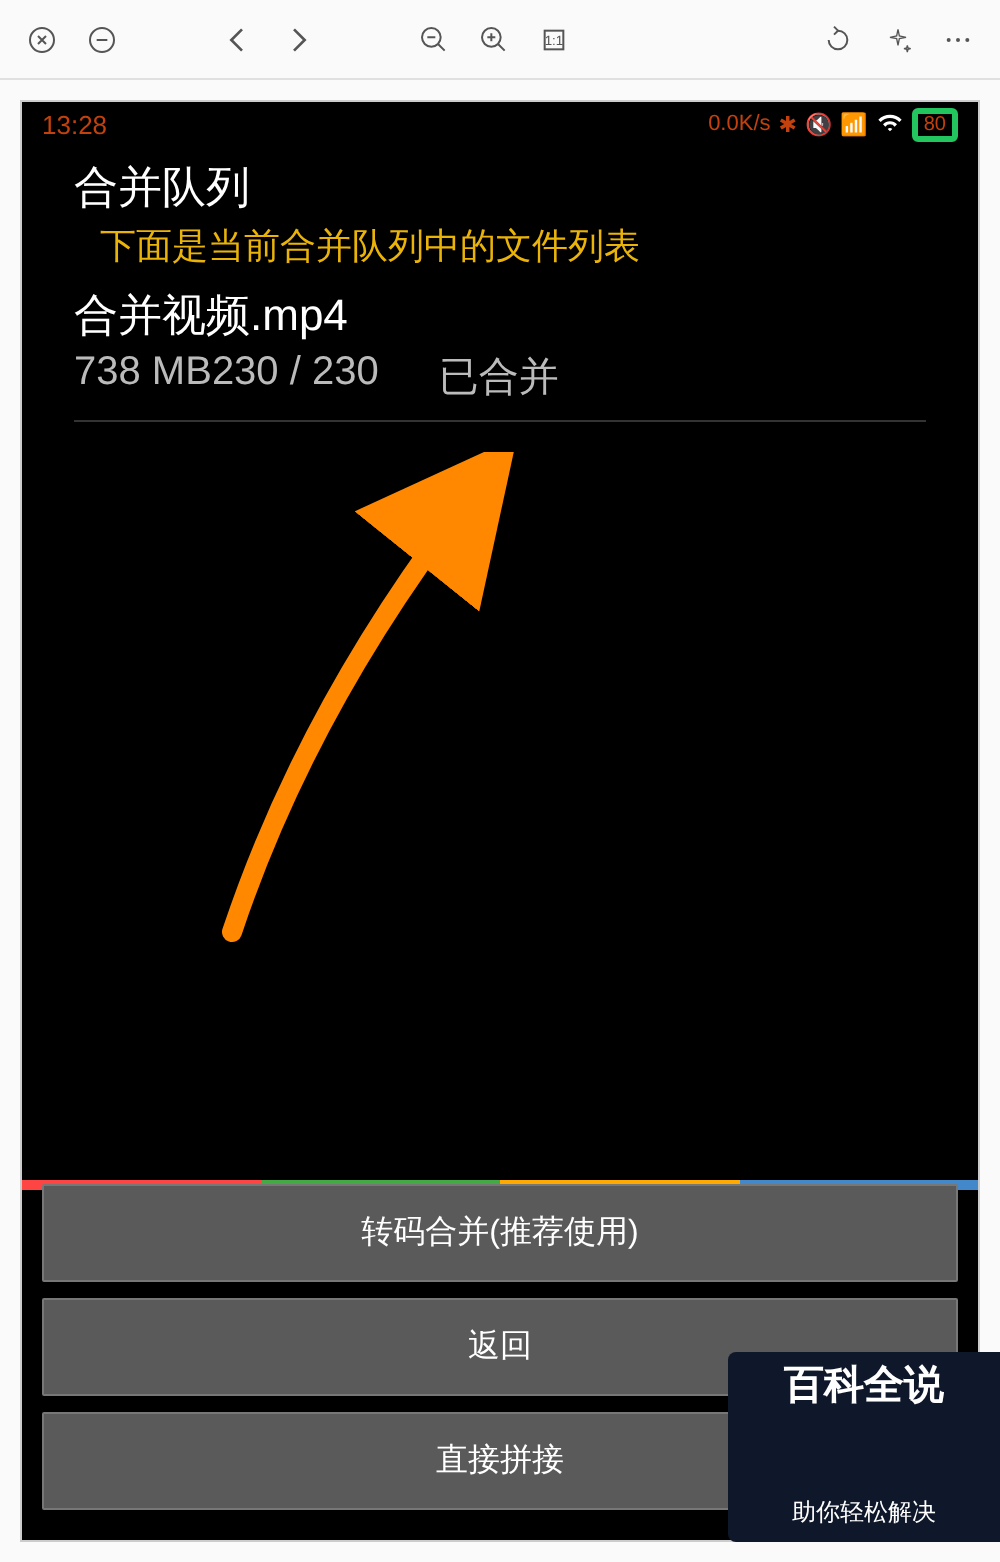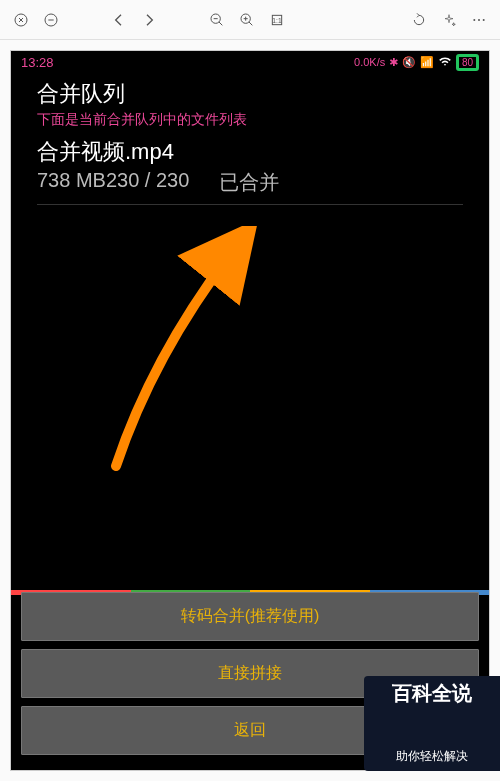--- a/index.html
+++ b/index.html
@@ -43,21 +43,21 @@
       width: 100%;
       height: 100%;
       background: #000;
       border: 1px solid #ccc;
       position: relative;
       overflow: hidden;
     }
     .status-bar {
       height: 22px;
       background: #000;
-      color: #ec4899;
+      color: #c2410c;
       display: flex;
       align-items: center;
       justify-content: space-between;
       padding: 0 10px;
       font-size: 13px;
     }
     .status-right {
       display: flex;
       align-items: center;
       gap: 4px;
@@ -72,23 +72,24 @@
     .content {
       padding: 6px 26px;
       color: #fff;
     }
     .title {
       font-size: 22px;
       font-weight: 500;
       margin-bottom: 2px;
     }
     .subtitle {
-      font-size: 14px;
-      color: #ec4899;
+      font-size: 18px;
+      color: #eab308;
       margin-bottom: 8px;
+      margin-left: 13px;
     }
     .file-title {
       font-size: 22px;
       font-weight: 500;
       margin-bottom: 2px;
     }
     .file-info {
       font-size: 20px;
       color: #bbb;
       display: flex;
@@ -122,21 +123,21 @@
       position: absolute;
       bottom: 15px;
       left: 10px;
       right: 10px;
       display: flex;
       flex-direction: column;
       gap: 8px;
     }
     .action-btn {
       background: #5a5a5a;
-      color: #eab308;
+      color: #ffffff;
       border: 1px solid #777;
       padding: 13px;
       font-size: 16px;
       text-align: center;
       cursor: pointer;
       border-radius: 1px;
     }
     .watermark {
       position: absolute;
       bottom: 10px;
@@ -271,22 +272,22 @@
 
     <div class="color-strip">
       <div class="cs1"></div>
         <div class="cs2"></div>
         <div class="cs3"></div>
         <div class="cs4"></div>
     </div>
 
     <div class="button-area">
       <button class="action-btn">转码合并(推荐使用)</button>
+      <button class="action-btn">返回</button>
       <button class="action-btn">直接拼接</button>
-      <button class="action-btn">返回</button>
     </div>
 
   </div>
 
   <div class="watermark">
     <div class="wm-title">百科全说</div>
     <div class="wm-sub">助你轻松解决</div>
   </div>
 </div>
 

